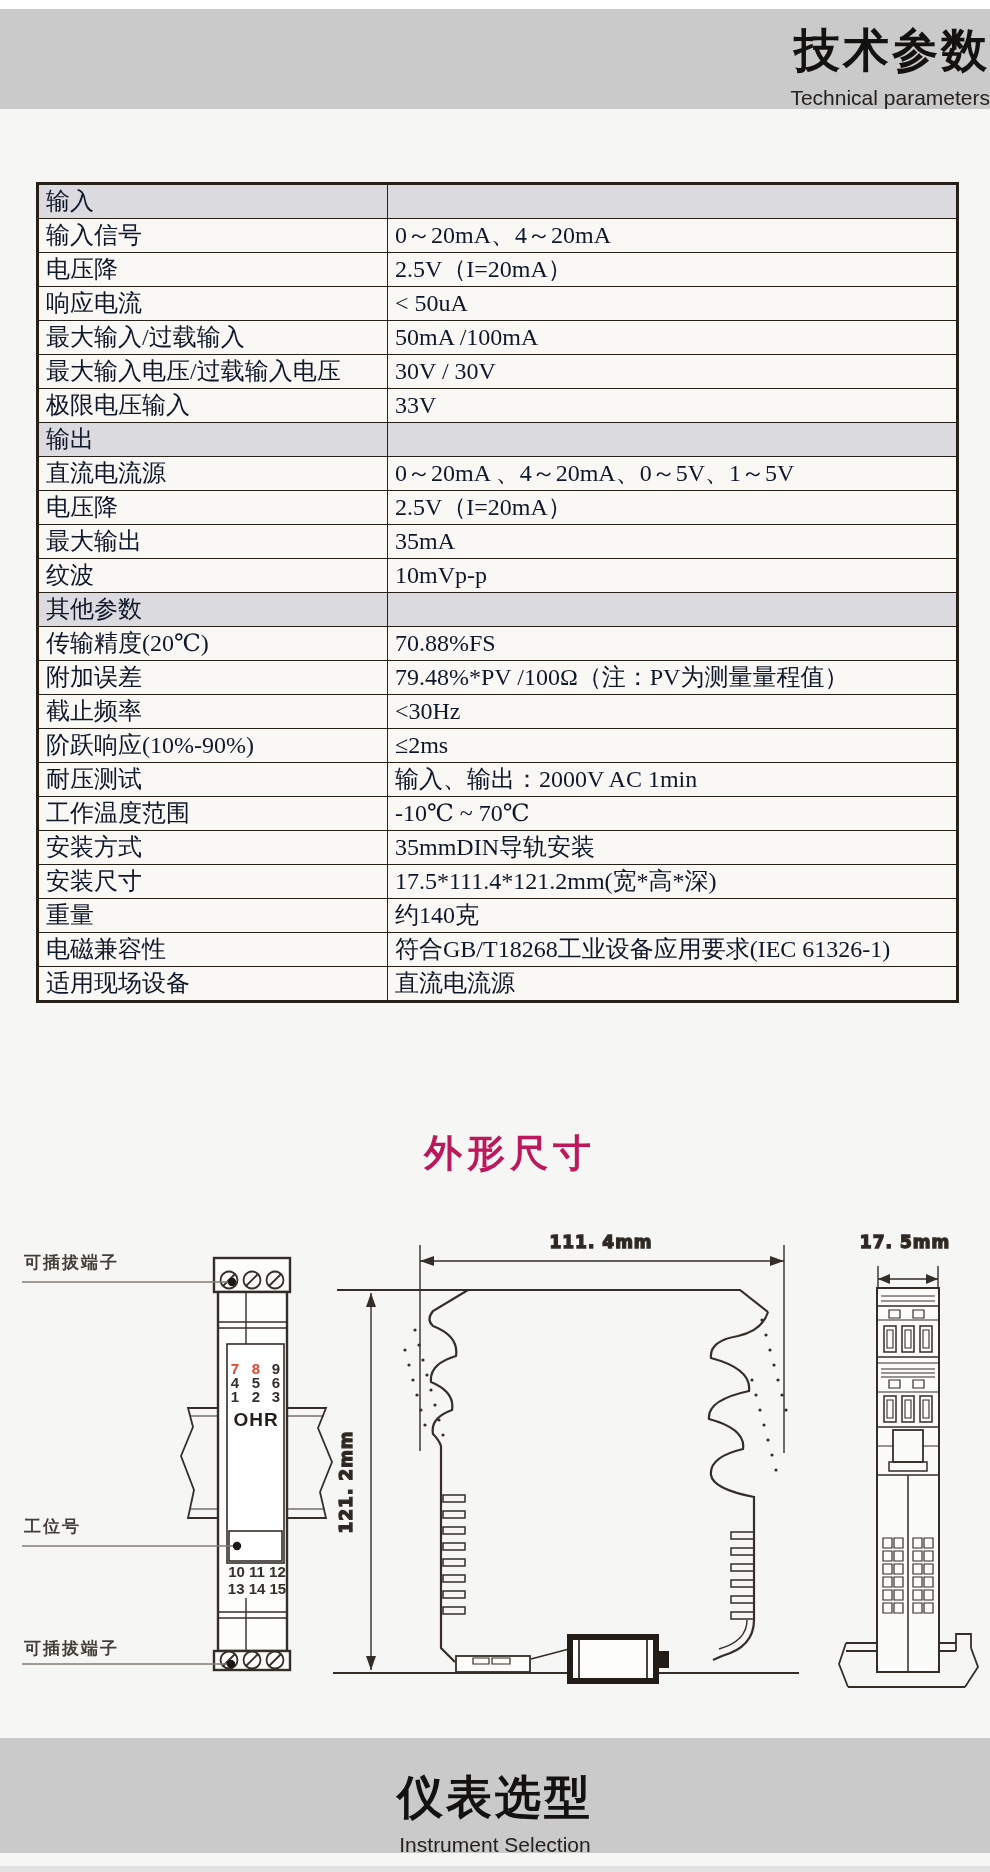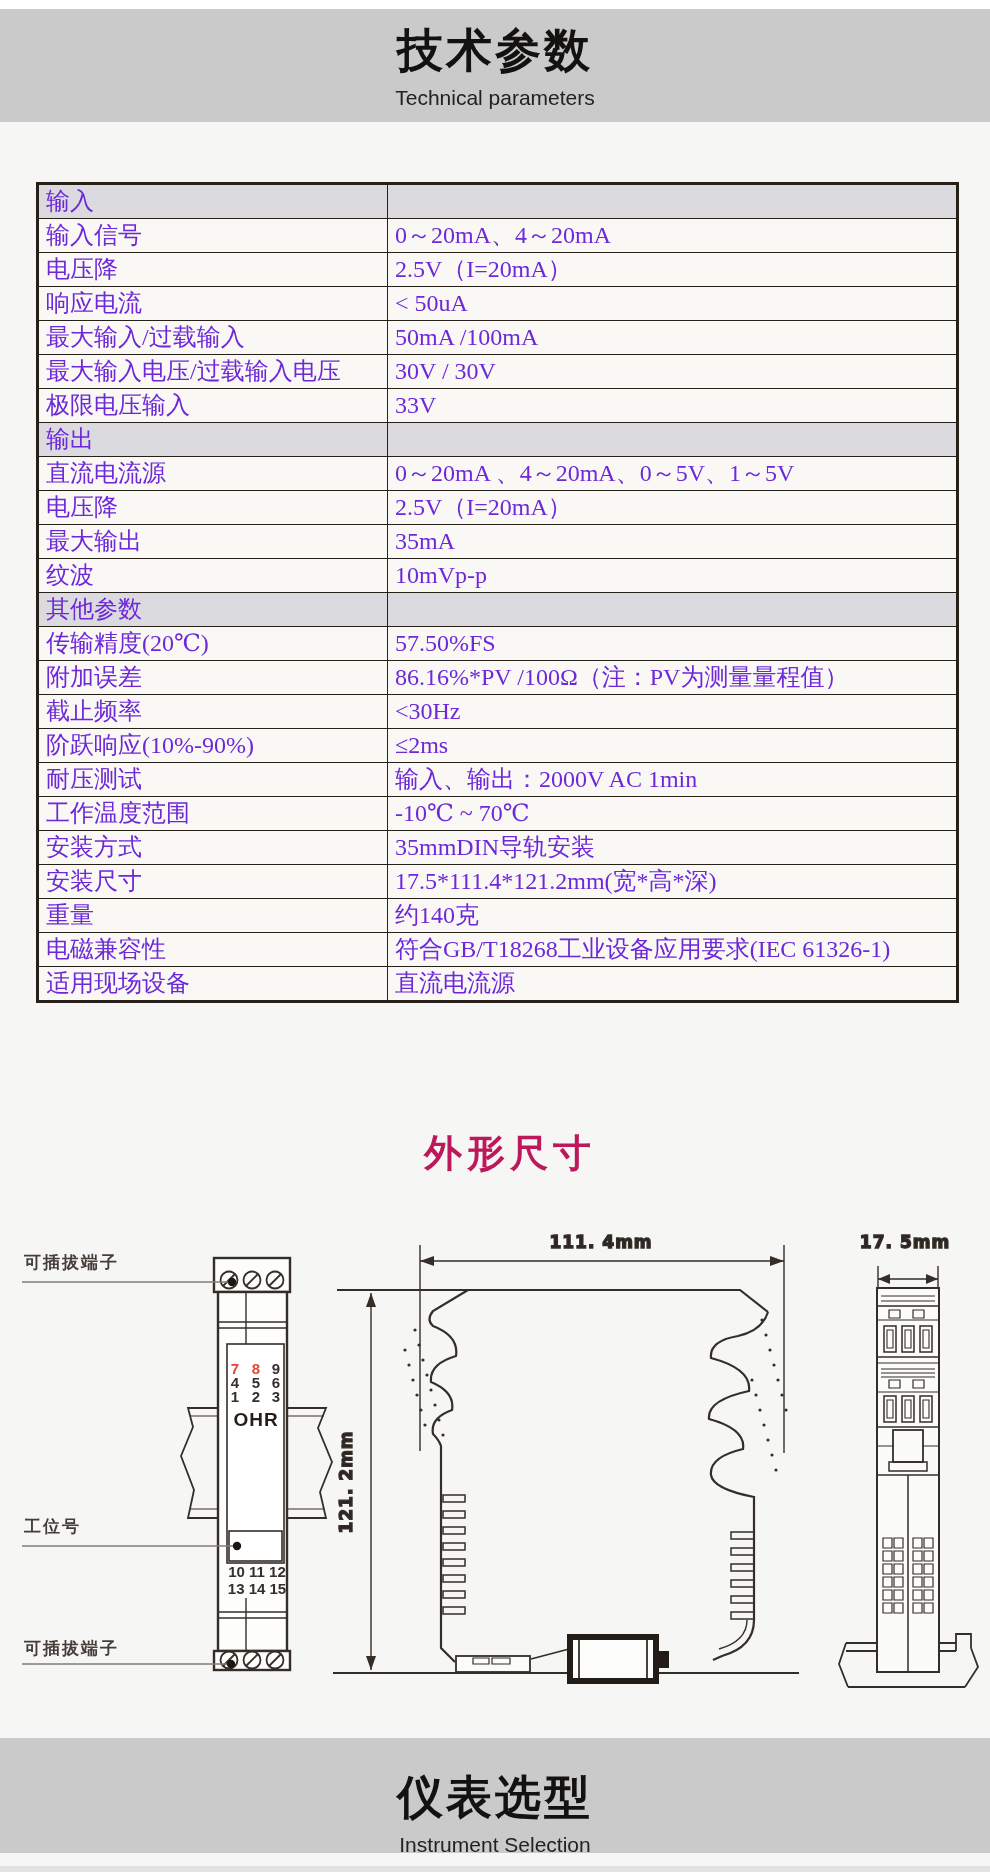--- a/index.html
+++ b/index.html
@@ -2,30 +2,30 @@
 <html><head>
 <meta charset="utf-8">
 <style>
   html,body{margin:0;padding:0;}
   .page{position:relative;width:990px;height:1872px;background:#f6f6f4;overflow:hidden;
         font-family:"Liberation Sans",sans-serif;}
   .white-strip{position:absolute;left:0;width:100%;background:#ffffff;}
   .banner{position:absolute;left:0;width:100%;background:#cacaca;text-align:center;color:#141210;}
   .banner .t{font:bold 46px/1 "Liberation Sans",sans-serif;letter-spacing:3px;}
   .banner .s{font:21px/1 "Liberation Sans",sans-serif;color:#24211e;margin-top:14px;}
-  .banner-top{top:9px;height:113px;}
+  .banner-top{top:9px;height:100px;text-align:right;}
   .banner-top .t{padding-top:18px;}
   .banner-bottom{top:1738px;height:115px;}
   .banner-bottom .t{padding-top:36px;}
   .footer-strip{position:absolute;top:1866px;left:0;width:100%;height:6px;background:#e2e2e2;}
 
   .spec-table{position:absolute;left:36px;top:182px;width:920px;border-collapse:collapse;
               background:#f9f8f4;border:3px solid #262019;table-layout:fixed;}
   .spec-table td{border:1px solid #262019;height:33px;padding:0 16px 0 7px;
-                 font:24px/1.05 "Liberation Serif","DejaVu Serif",serif;color:#6d28d9;
+                 font:24px/1.05 "Liberation Serif","DejaVu Serif",serif;color:#0f172a;
                  overflow:hidden;white-space:nowrap;}
   .spec-table tr.section td{background:#dbdbdf;}
 
   .dim-title{position:absolute;top:1134px;left:0;width:100%;text-align:center;
              font:bold 38px/1 "Liberation Sans",sans-serif;color:#be185d;letter-spacing:5px;margin-left:15px;}
 
   .diagrams{position:absolute;top:1230px;left:0;width:990px;height:480px;}
   text.dt{font:bold 17px "DejaVu Sans",sans-serif;fill:#2b2521;letter-spacing:1px;}
   text.lbl{font:bold 17px "Liberation Sans",sans-serif;fill:#453e38;letter-spacing:2px;}
   text.num{font:bold 15px "Liberation Sans",sans-serif;fill:#35302b;}
@@ -97,25 +97,25 @@
         <tr>
           <td>纹波</td>
           <td>10mVp-p</td>
         </tr>
         <tr class="section">
           <td>其他参数</td>
           <td></td>
         </tr>
         <tr>
           <td>传输精度(20℃)</td>
-          <td>57.50%FS</td>
+          <td>70.88%FS</td>
         </tr>
         <tr>
           <td>附加误差</td>
-          <td>86.16%*PV /100Ω（注：PV为测量量程值）</td>
+          <td>79.48%*PV /100Ω（注：PV为测量量程值）</td>
         </tr>
         <tr>
           <td>截止频率</td>
           <td>&lt;30Hz</td>
         </tr>
         <tr>
           <td>阶跃响应(10%-90%)</td>
           <td>≤2ms</td>
         </tr>
         <tr>

